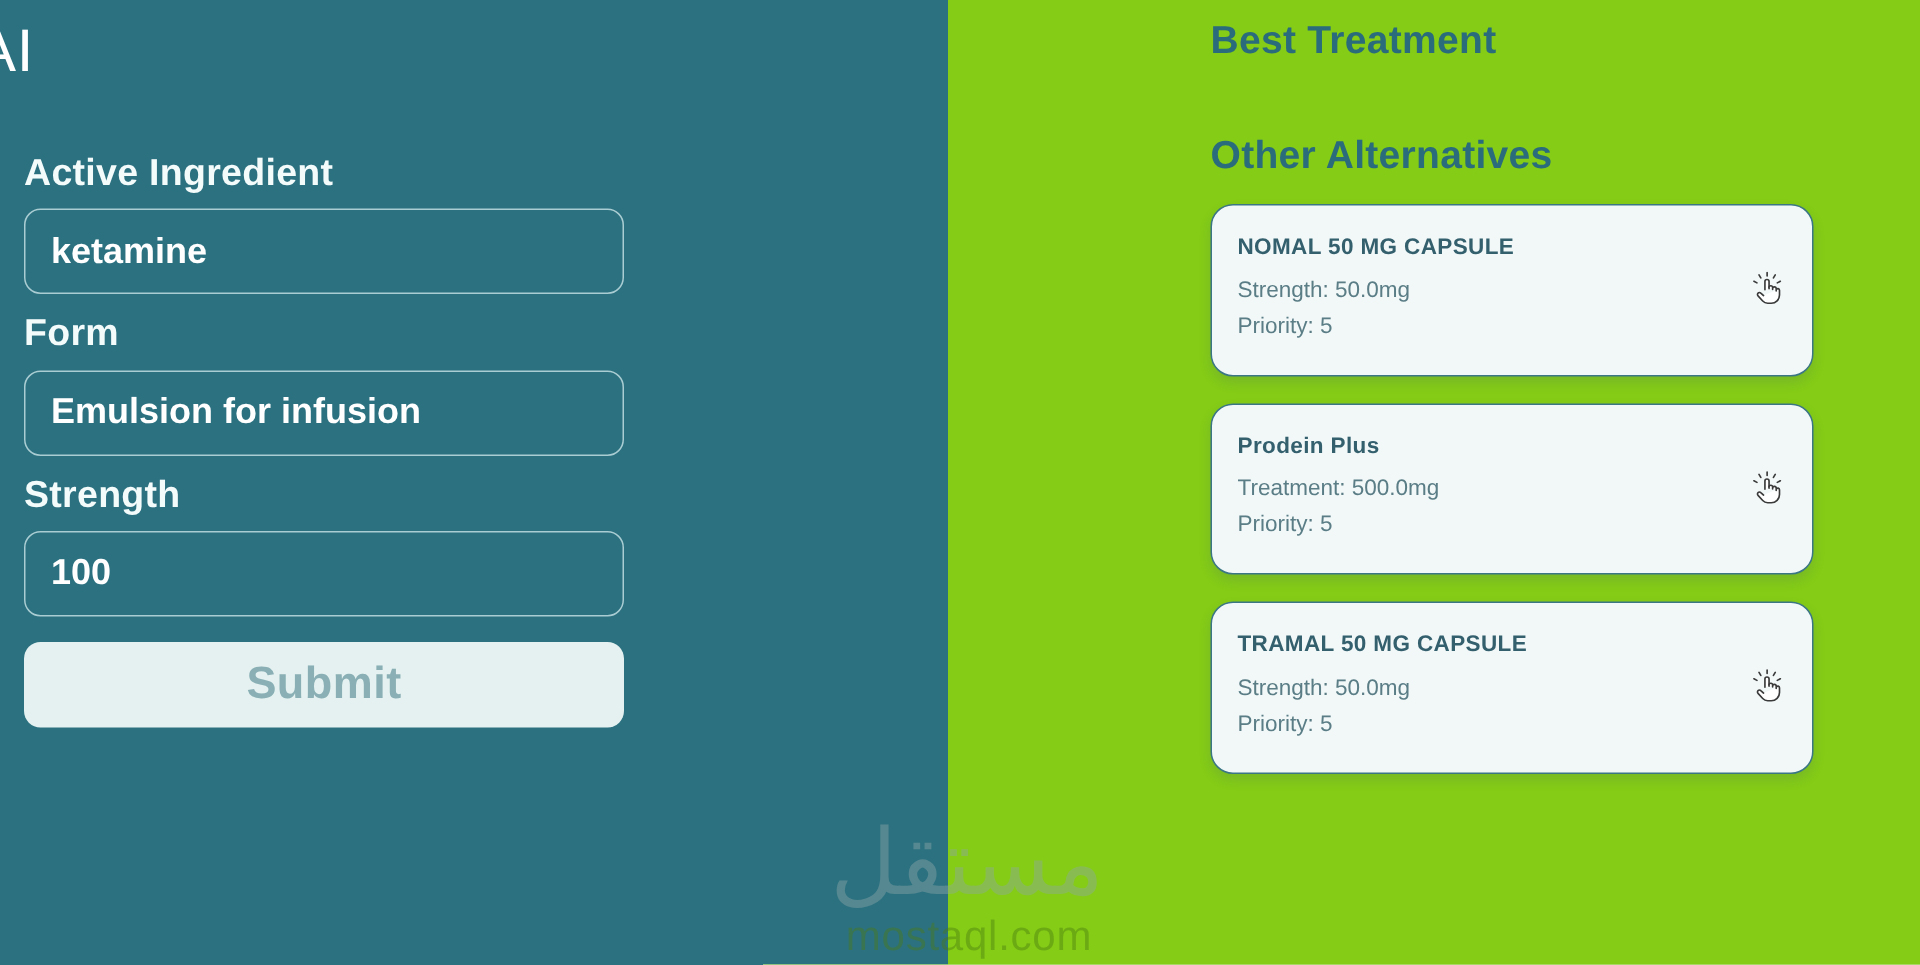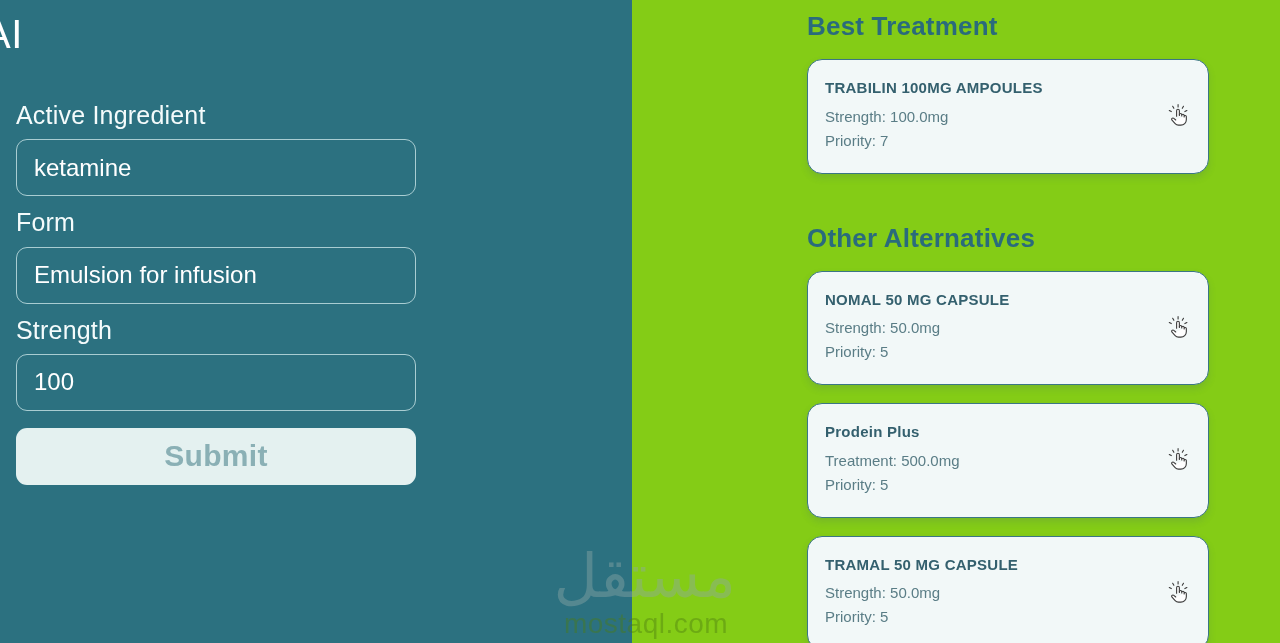--- a/index.html
+++ b/index.html
@@ -52,37 +52,37 @@
     top: 100px;
     width: 400px;
   }
 
   .field { margin-bottom: 11px; }
 
   .field-label {
     display: block;
     color: #f4fbfb;
     font-size: 25px;
-    font-weight: 400;
+    font-weight: 700;
     line-height: 1.25;
     margin-bottom: 8px;
     letter-spacing: 0.2px;
   }
 
   .field-input {
     display: block;
     width: 400px;
     height: 57px;
     background: transparent;
     border: 1.4px solid #a9cdd2;
     border-radius: 11px;
     color: #ffffff;
     font-family: "Liberation Sans", sans-serif;
     font-size: 24px;
-    font-weight: 400;
+    font-weight: 700;
     padding: 0 17px;
     outline: none;
   }
   .field-input::placeholder { color: #bcdadd; }
 
   .submit-button {
     display: block;
     width: 400px;
     height: 57px;
     margin-top: 17px;
@@ -221,36 +221,20 @@
 
       <button class="submit-button">Submit</button>
     </div>
   </div>
 
   <div class="right-panel">
     <div class="results">
 
       <h2 class="section-heading first">Best Treatment</h2>
 
-      <div class="card-list">
-        <div class="card">
-          <div class="card-title">TRABILIN 100MG AMPOULES</div>
-          <div class="card-line">Strength: 100.0mg</div>
-          <div class="card-line">Priority: 7</div>
-          <span class="card-cursor-icon">
-            <svg viewBox="0 0 24 26" width="22" height="24" fill="none" stroke="#3a3a3a" stroke-width="1.2" stroke-linecap="round">
-              <path d="M11 3.2 V0.6 M6.4 4.6 L5.1 2.4 M15.6 4.6 L16.9 2.4 M3.6 8.2 L1.4 7 M18.4 8.2 L20.6 7"></path>
-              <path d="M9.4 13.2 V7.2 a1.5 1.5 0 0 1 3 0 v5.2" fill="#ffffff" stroke="#3a3a3a" stroke-width="1.2"></path>
-              <path d="M12.4 11.6 a1.3 1.3 0 0 1 2.6 0 v1.4 M15 12.4 a1.3 1.3 0 0 1 2.6 0 v1.6
-                       M17.6 13.6 a1.2 1.2 0 0 1 2.4 0 v3.4 a6 6 0 0 1 -6 6 h-2.6
-                       a5 5 0 0 1 -3.6 -1.6 l-3.4 -3.8 a1.4 1.4 0 0 1 2 -2 l2 1.8" fill="#ffffff" stroke="#3a3a3a" stroke-width="1.2"></path>
-            </svg>
-          </span>
-        </div>
-      </div>
 
       <h2 class="section-heading second">Other Alternatives</h2>
 
       <div class="card-list">
 
         <div class="card">
           <div class="card-title">NOMAL 50 MG CAPSULE</div>
           <div class="card-line">Strength: 50.0mg</div>
           <div class="card-line">Priority: 5</div>
           <span class="card-cursor-icon">

